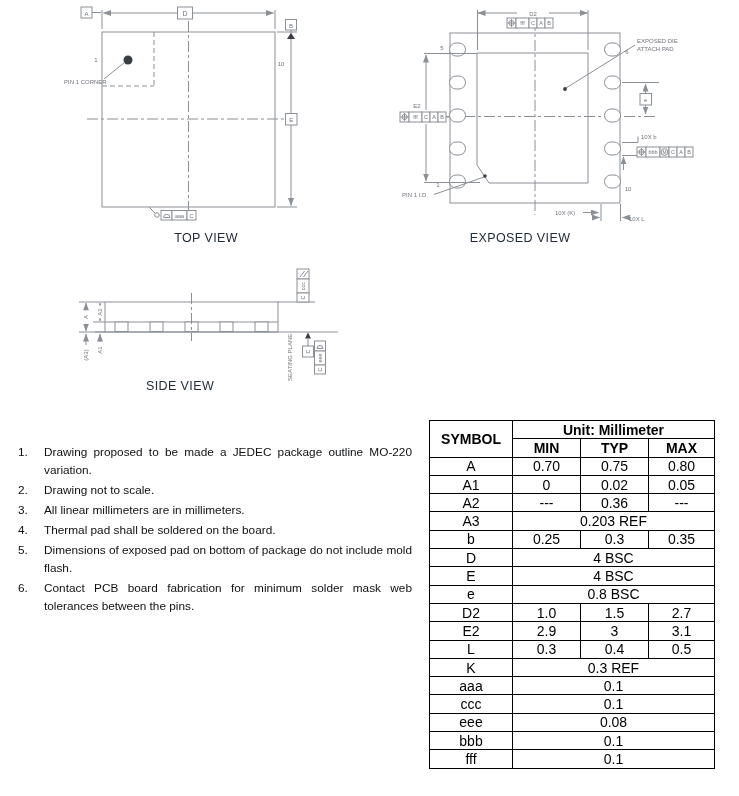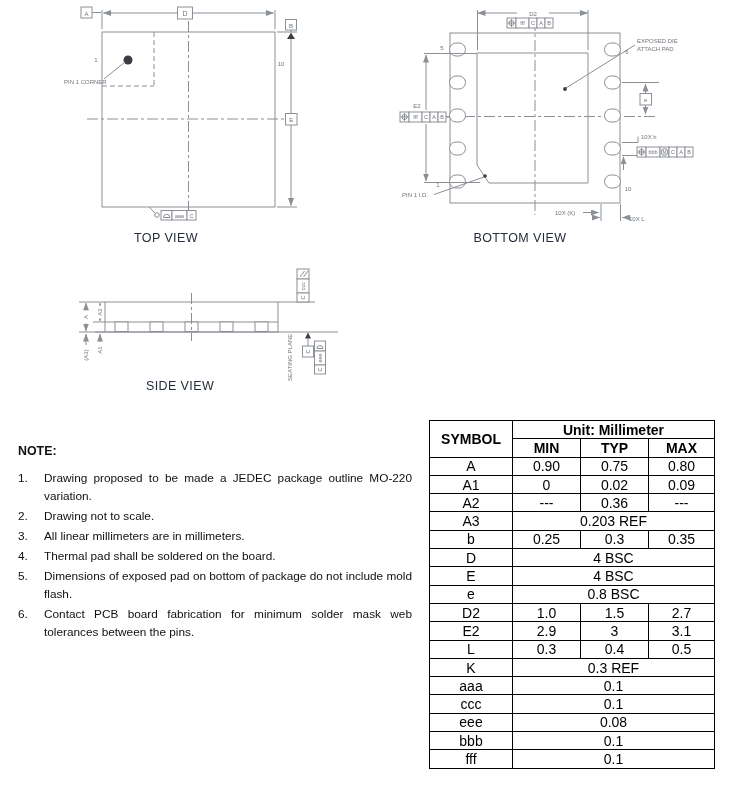--- a/index.html
+++ b/index.html
@@ -241,26 +241,25 @@
         <rect class="lnw" x="314.5" y="351" width="11" height="14"></rect>
         <rect class="lnw" x="314.5" y="365" width="11" height="9"></rect>
         <path class="ln" d="M317 348.5 A3 3 0 0 1 323 348.5 L317 348.5 Z"></path>
         <text transform="translate(322,358) rotate(-90)" class="t55" text-anchor="middle">eee</text>
         <text transform="translate(322,369.5) rotate(-90)" class="t55" text-anchor="middle">C</text>
       </g>
       <text transform="translate(292,381) rotate(-90)" class="t6">SEATING PLANE</text>
     </g>
   </svg>
 
-  <div class="view-title" style="left:106px; top:231px;">TOP VIEW</div>
-  <div class="view-title" style="left:460px; top:231px;">BOTTOM VIEW</div>
+  <div class="view-title" style="left:118px; top:231px;text-align:right;">TOP VIEW</div>
+  <div class="view-title" style="left:460px; top:231px;">EXPOSED VIEW</div>
   <div class="view-title" style="left:120px; top:379px;">SIDE VIEW</div>
 
   <div class="notes">
-    <div class="notes-heading">NOTE:</div>
     <div class="note-item">
       <span class="note-num">1.</span>
       <span class="note-text">Drawing proposed to be made a JEDEC package outline MO-220 variation.</span>
     </div>
     <div class="note-item">
       <span class="note-num">2.</span>
       <span class="note-text">Drawing not to scale.</span>
     </div>
     <div class="note-item">
       <span class="note-num">3.</span>
@@ -292,29 +291,29 @@
       <td rowspan="2" class="hdr">SYMBOL</td>
       <td colspan="3" class="hdr">Unit: Millimeter</td>
     </tr>
     <tr>
       <td class="hdr">MIN</td>
       <td class="hdr">TYP</td>
       <td class="hdr">MAX</td>
     </tr>
     <tr>
       <td>A</td>
-      <td>0.90</td>
+      <td>0.70</td>
       <td>0.75</td>
       <td>0.80</td>
     </tr>
     <tr>
       <td>A1</td>
       <td>0</td>
       <td>0.02</td>
-      <td>0.09</td>
+      <td>0.05</td>
     </tr>
     <tr>
       <td>A2</td>
       <td>---</td>
       <td>0.36</td>
       <td>---</td>
     </tr>
     <tr>
       <td>A3</td>
       <td colspan="3">0.203 REF</td>

